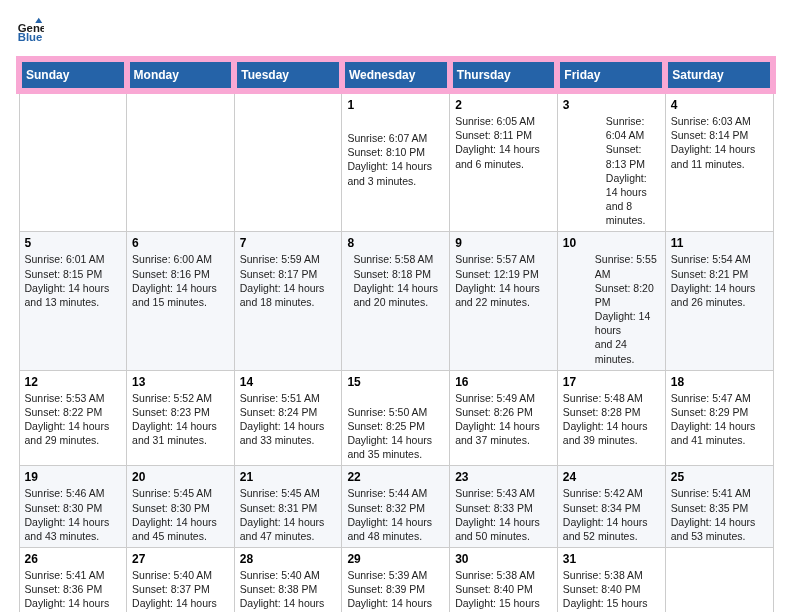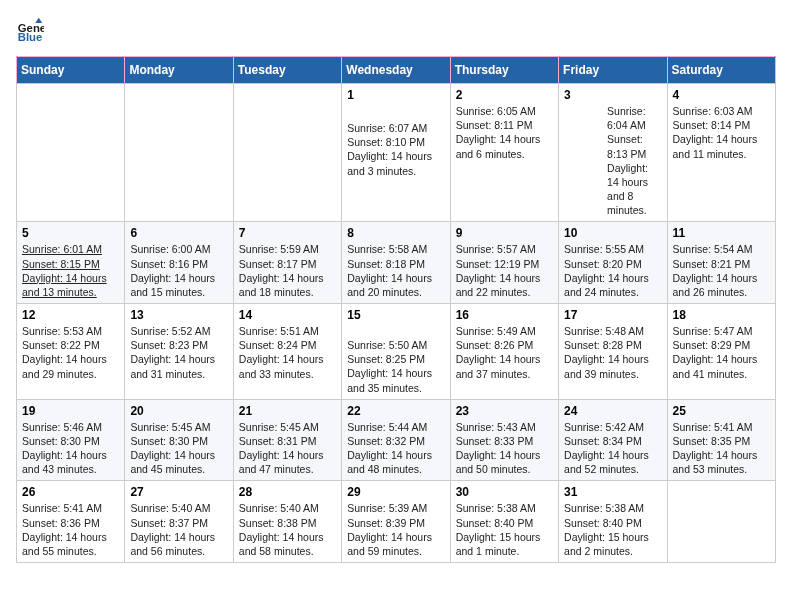--- a/index.html
+++ b/index.html
@@ -42,21 +42,21 @@
       border-collapse: collapse;
       font-size: 11px;
     }
     .calendar th {
       background: #2563a8;
       color: #fff;
       padding: 6px 4px;
       text-align: left;
       font-size: 12px;
       font-weight: bold;
-      border: 1px solid #f9a8d4;
+      border: 6px solid #f9a8d4;
     }
     .calendar td {
       border: 1px solid #ccc;
       vertical-align: top;
       padding: 4px 5px;
       width: 108px;
       min-height: 80px;
       background: #fff;
     }
     .calendar tr:nth-child(even) td {
@@ -140,56 +140,56 @@
           <span class="day-num">4</span>
           <div class="day-info" style="white-space: pre-line;">Sunrise: 6:03 AM
 Sunset: 8:14 PM
 Daylight: 14 hours
 and 11 minutes.</div>
         </td>
       </tr>
       <tr>
         <td>
           <span class="day-num">5</span>
-          <div class="day-info" style="white-space: pre-line; text-decoration: underline;">Sunrise: 6:01 AM
+          <div class="day-info" style="white-space: pre-line;">Sunrise: 6:01 AM
 Sunset: 8:15 PM
 Daylight: 14 hours
 and 13 minutes.</div>
         </td>
         <td>
           <span class="day-num">6</span>
           <div class="day-info" style="white-space: pre-line;">Sunrise: 6:00 AM
 Sunset: 8:16 PM
 Daylight: 14 hours
 and 15 minutes.</div>
         </td>
         <td>
           <span class="day-num">7</span>
           <div class="day-info" style="white-space: pre-line;">Sunrise: 5:59 AM
 Sunset: 8:17 PM
 Daylight: 14 hours
 and 18 minutes.</div>
         </td>
         <td>
           <span class="day-num">8</span>
-          <div class="day-info" style="white-space: pre-line;">Sunrise: 5:58 AM
+          <div class="day-info" style="white-space: pre-line; margin-left: 6px;">Sunrise: 5:58 AM
 Sunset: 8:18 PM
 Daylight: 14 hours
 and 20 minutes.</div>
         </td>
         <td>
           <span class="day-num">9</span>
           <div class="day-info" style="white-space: pre-line;">Sunrise: 5:57 AM
 Sunset: 12:19 PM
 Daylight: 14 hours
 and 22 minutes.</div>
         </td>
         <td>
           <span class="day-num">10</span>
-          <div class="day-info" style="white-space: pre-line;">Sunrise: 5:55 AM
+          <div class="day-info" style="white-space: pre-line; margin-left: 32px;">Sunrise: 5:55 AM
 Sunset: 8:20 PM
 Daylight: 14 hours
 and 24 minutes.</div>
         </td>
         <td>
           <span class="day-num">11</span>
           <div class="day-info" style="white-space: pre-line;">Sunrise: 5:54 AM
 Sunset: 8:21 PM
 Daylight: 14 hours
 and 26 minutes.</div>

